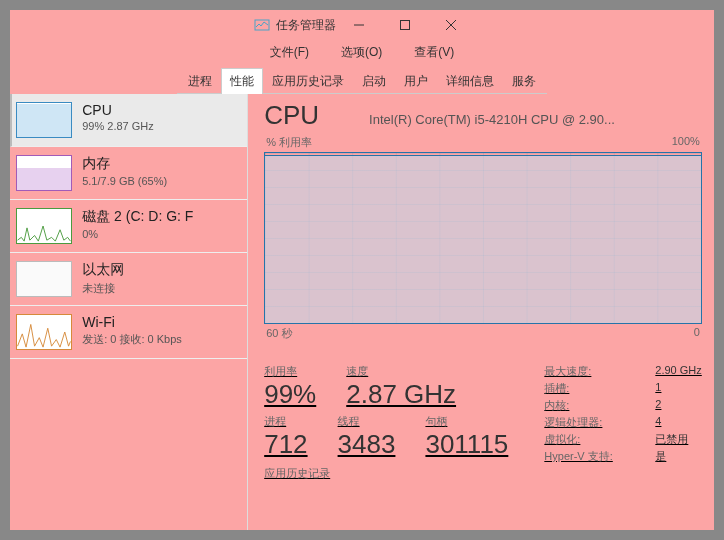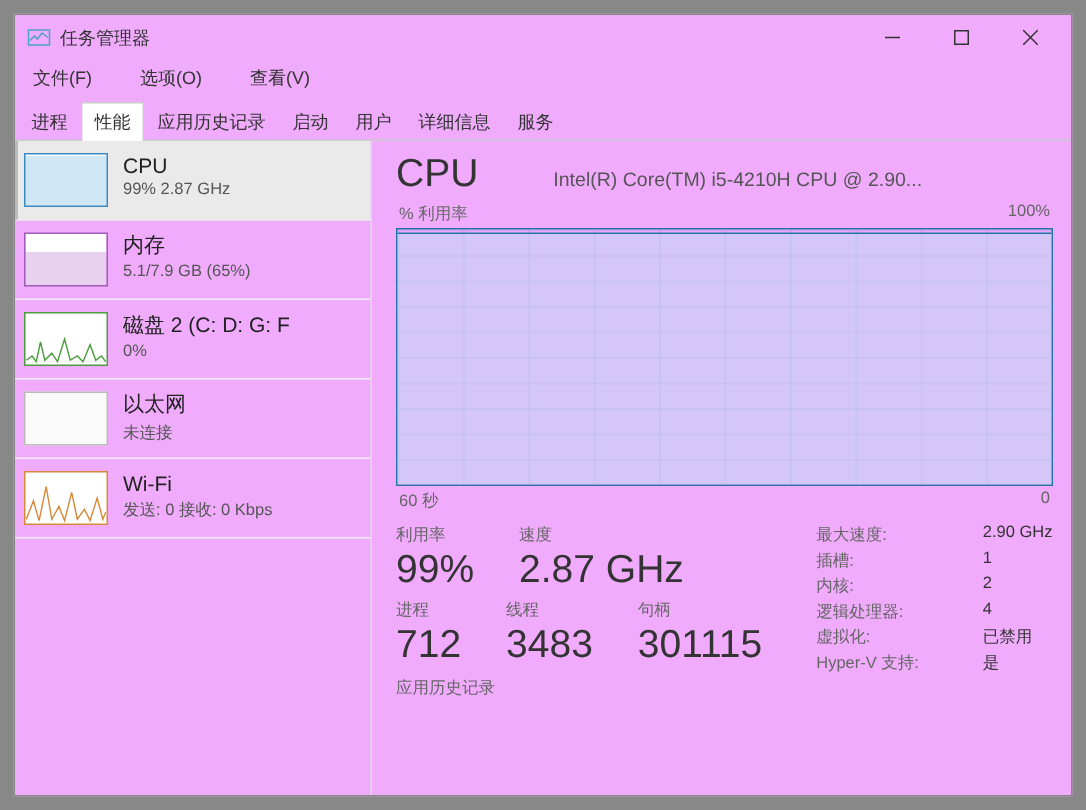--- a/index.html
+++ b/index.html
@@ -8,24 +8,25 @@
   font-size: 12px;
   background: #888;
   width: 724px;
   height: 540px;
   overflow: hidden;
 }
 .window {
   position: absolute;
   top: 9px; left: 9px;
   width: 706px; height: 522px;
-  background: #f0abfc;
+  background: #fca5a5;
   border: 1px solid #888;
   display: flex;
   flex-direction: column;
+  align-items: center;
 }
 .titlebar {
   display: flex;
   align-items: center;
   height: 30px;
   padding: 0 4px;
 }
 .titlebar .icon { width: 16px; height: 16px; margin: 0 6px 0 4px; color:#4aa3c7;}
 .titlebar .title { font-size: 12px; color:#333; }
 .titlebar .spacer { flex: 1; }
@@ -113,22 +114,22 @@
     linear-gradient(to right, rgba(37,116,169,0.12) 1px, transparent 1px),
     linear-gradient(to bottom, rgba(37,116,169,0.12) 1px, transparent 1px);
   background-size: 10% 10%;
 }
 .chart .area {
   position:absolute;
   top:2px; left:0; right:0; bottom:0;
   background: rgba(190,220,240,0.55);
   border-top:1px solid #2574a9;
 }
-.chart-bottom { display:flex; justify-content:space-between; font-size:11px; color:#666; padding:0 2px; margin-bottom:8px;}
-.stats { display:flex; gap:36px; }
+.chart-bottom { display:flex; justify-content:space-between; font-size:11px; color:#666; padding:0 2px; margin-bottom:23px;}
+.stats { display:flex; gap:36px;text-decoration:underline; }
 .statcol { display:flex; flex-direction:column;}
 .statgroup { display:flex; gap:30px; margin-bottom:4px;}
 .stat { display:flex; flex-direction:column;}
 .stat-label { font-size:11px; color:#666;}
 .stat-value { font-size:26px; color:#333; font-weight:400; line-height:1.2;}
 .infocol { display:flex; flex-direction:column; gap:2px; font-size:11px;}
 .inforow { display:flex;gap:21px; }
 .inforow .k { color:#666; width:90px;}
 .inforow .v { color:#333;}
 .uptime-label { font-size:11px; color:#666; margin-top:2px;}

